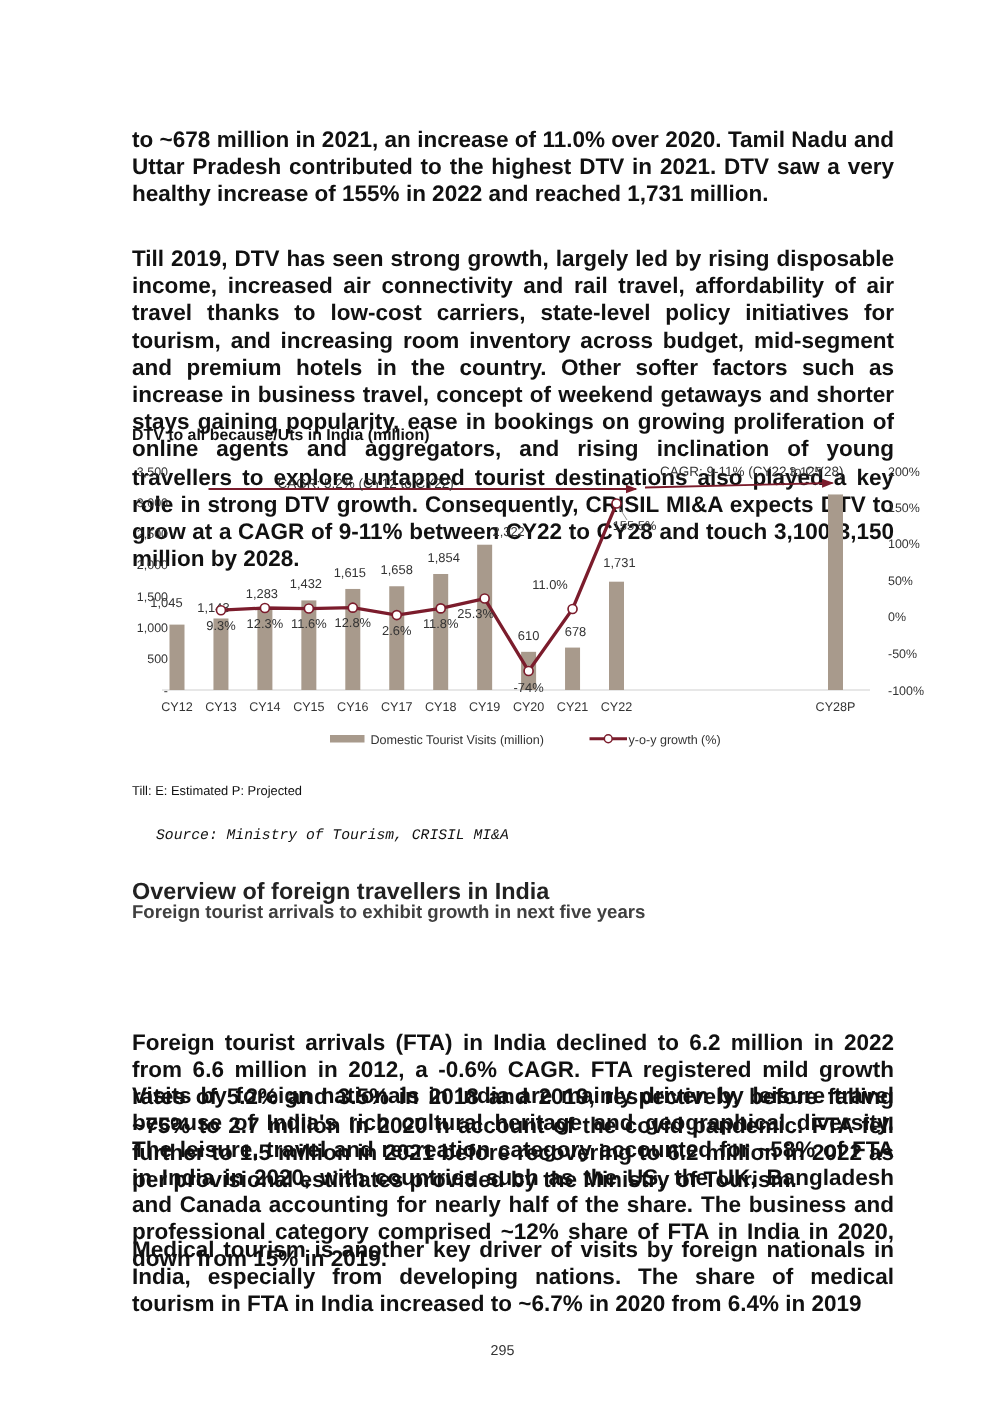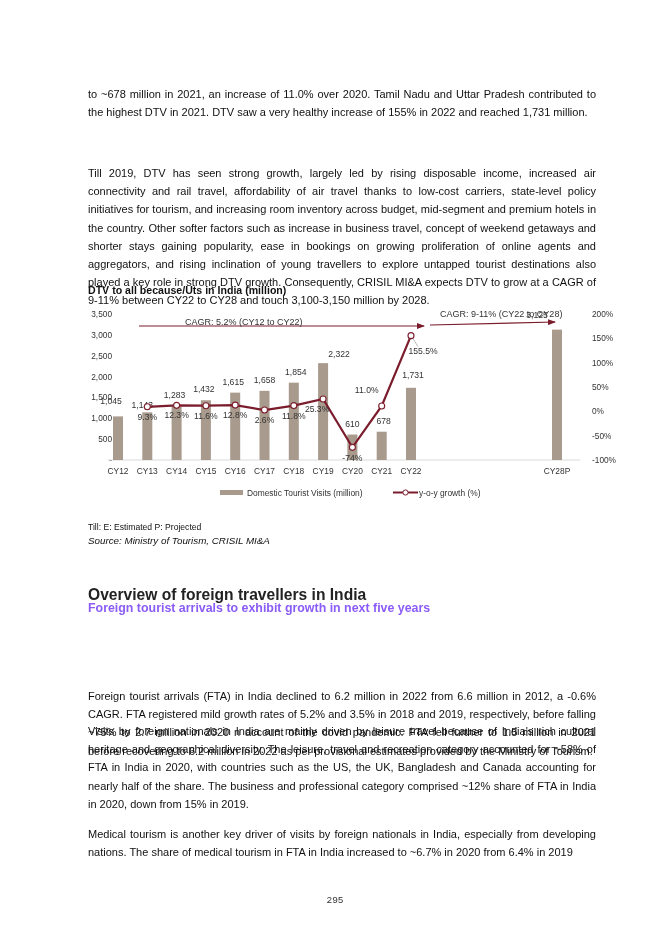--- a/index.html
+++ b/index.html
@@ -1,33 +1,33 @@
 <!DOCTYPE html>
 <html><head>
 <meta charset="utf-8">
 <style>
   html, body { margin: 0; padding: 0; background: #ffffff; }
   body { width: 670px; height: 947px; position: relative; overflow: hidden;
          font-family: "Liberation Sans", sans-serif; color: #111; }
-  .para { position: absolute; left: 88px; width: 508px; font-size: 11px; line-height: 18.2px;
-          text-align: justify; margin: 0; }
+  .para { position: absolute; left: 88px; width: 508px; font-size: 15px; line-height: 18.2px;
+          text-align: justify; margin: 0; font-weight: bold; }
   .para.lastline-left { text-align-last: left; }
   #p1 { top: 85px; }
   #p2 { top: 164px; }
   .chart-title { position: absolute; left: 88px; top: 284px; font-size: 10.6px; font-weight: bold; margin: 0; }
   #chart { position: absolute; left: 0; top: 0; }
   .note { position: absolute; left: 88px; top: 522px; font-size: 8.6px; margin: 0; }
-  .source { position: absolute; left: 88px; top: 535px; font-size: 9.8px; font-style: italic; margin: 0; }
+  .source { position: absolute; left: 88px; top: 535px; font-size: 9.8px; font-style: italic; margin: 16px; font-family: Liberation Mono, monospace; }
   .h1 { position: absolute; left: 88px; top: 586px; font-size: 15.6px; font-weight: bold; color: #222; margin: 0; }
-  .h2 { position: absolute; left: 88px; top: 601px; font-size: 12.4px; font-weight: bold; color: #8b5cf6; margin: 0; }
+  .h2 { position: absolute; left: 88px; top: 601px; font-size: 12.4px; font-weight: bold; color: #404040; margin: 0; }
   #p3 { top: 664px; margin-top: 23px; }
   #p4 { top: 722px; }
   #p5 { top: 825px; }
   .page-num { position: absolute; left: 0; width: 670px; text-align: center; top: 895px;
-              font-family: Liberation Mono, monospace; font-size: 9.5px; color: #333; margin: 0; }
+              font-family: Liberation Sans, sans-serif; font-size: 9.5px; color: #333; margin: 0; }
   svg text { font-family: "Liberation Sans", sans-serif; fill: #333; }
 </style>
 </head>
 <body>
 
 <p class="para" id="p1">to ~678 million in 2021, an increase of 11.0% over 2020. Tamil Nadu and Uttar Pradesh contributed to the highest DTV in 2021. DTV saw a very healthy increase of 155% in 2022 and reached 1,731 million.</p>
 <p class="para lastline-left" id="p2">Till 2019, DTV has seen strong growth, largely led by rising disposable income, increased air connectivity and rail travel, affordability of air travel thanks to low-cost carriers, state-level policy initiatives for tourism, and increasing room inventory across budget, mid-segment and premium hotels in the country. Other softer factors such as increase in business travel, concept of weekend getaways and shorter stays gaining popularity, ease in bookings on growing proliferation of online agents and aggregators, and rising inclination of young travellers to explore untapped tourist destinations also played a key role in strong DTV growth. Consequently, CRISIL MI&amp;A expects DTV to grow at a CAGR of 9-11% between CY22 to CY28 and touch 3,100-3,150 million by 2028.</p>
 
 <p class="chart-title">DTV to all because/Uts in India (million)</p>
 

